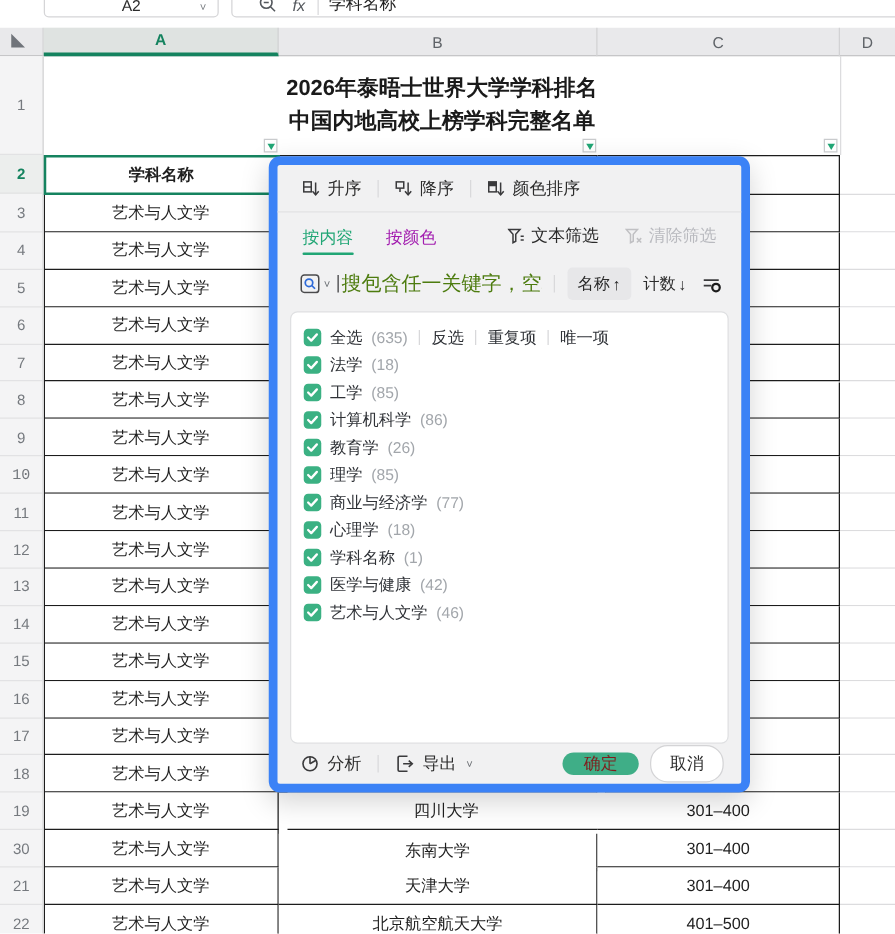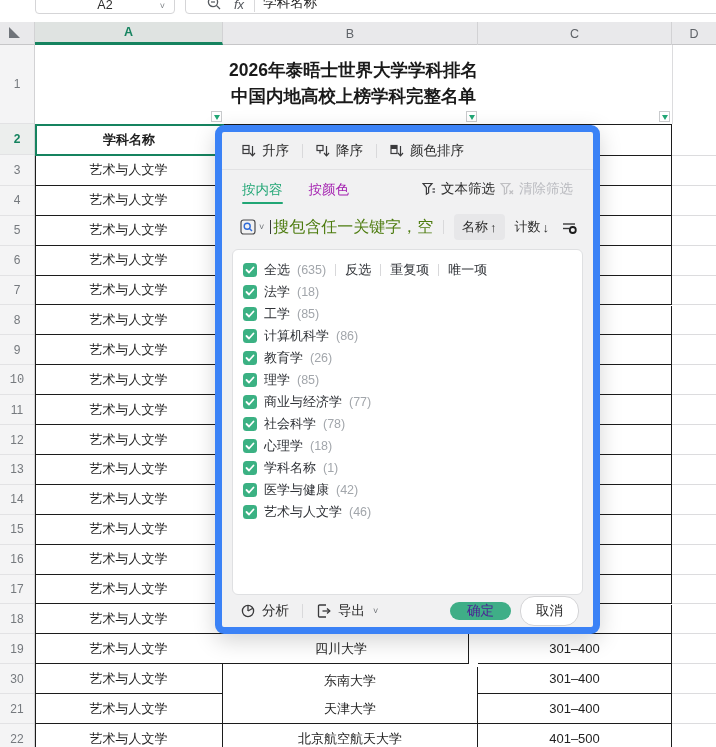--- a/index.html
+++ b/index.html
@@ -63,21 +63,21 @@
            z-index:20; display:flex; flex-direction:column; }
   .sort-row { height:38px; flex:none; display:flex; align-items:center; padding:0 20px;
               border-bottom:1px solid #e2e2e4; }
   .sort-item { display:flex; align-items:center; gap:6px; font-size:13.5px; color:#2b2b2b; cursor:default; }
   .vsep { width:1px; height:14px; background:#d9d9db; margin:0 13px; }
   .tabs-row { height:37px; flex:none; display:flex; align-items:center; padding:0 20px; }
   .tab { font-size:13.5px; color:#a21caf; margin-right:26px; position:relative; padding:10px 0 8px; }
   .tab.active { color:var(--accent); }
   .tab.active::after { content:''; position:absolute; left:0; right:0; bottom:3px; height:2px;
                        background:var(--accent); border-radius:1px; }
-  .tabs-right { margin-left:auto; display:flex; align-items:center; gap:5px; }
+  .tabs-right { margin-left:auto; display:flex; align-items:center; gap:21px; }
   .tool { display:flex; align-items:center; gap:5px; font-size:13.5px; color:#2b2b2b; }
   .tool.disabled { color:#b9babf; }
   .search-row { height:40px; flex:none; display:flex; align-items:center; padding:0 16px 0 18px; }
   .search-chev { font-size:9px; color:#6a6e73; margin:0 6px 0 3px; }
   .cursorbar { width:1px; height:14px; background:#3a3a3c; margin-right:2px; }
   .placeholder { flex:1; font-size:16px; color:#4d7c0f; white-space:nowrap; overflow:hidden; }
   .chip { background:#e7e7e9; border-radius:4px; padding:4px 8px; font-size:13px; color:#2b2b2b;
           display:flex; align-items:center; gap:2px; margin:0 10px 0 0; }
   .countsort { font-size:13px; color:#2b2b2b; display:flex; align-items:center; gap:2px; margin-right:12px; }
   .list-box { margin:2px 10px 0 10px; height:346px; background:#fff; border:1px solid #dfe0e2;
@@ -85,21 +85,21 @@
   .f-item { display:flex; align-items:center; height:22px; gap:7px; font-size:13px; color:#2f3237; }
   .f-item .count { color:#a2a6ab; font-size:12.5px; }
   .f-item .lsep { width:1px; height:12px; background:#d8d8da; margin:0 2px; }
   .cbx { width:14px; height:14px; flex:none; background:var(--checkbox); border-radius:3.5px;
          display:flex; align-items:center; justify-content:center; }
   .cbx svg { display:block; }
   .bottom-row { flex:1; display:flex; align-items:center; padding:0 14px 0 18px; }
   .foot-item { display:flex; align-items:center; gap:6px; font-size:13.5px; color:#2b2b2b; }
   .foot-chev { font-size:9px; color:#6a6e73; margin-left:2px; }
   .foot-right { margin-left:auto; display:flex; align-items:center; gap:9px; }
-  .btn-ok { background:var(--okbtn); color:#4c1d95; border:none; border-radius:14px; padding:0 17px;
+  .btn-ok { background:var(--okbtn); color:#7f1d1d; border:none; border-radius:14px; padding:0 17px;
             font-size:13.5px; font-family:inherit; }
   .btn-cancel { background:#fff; color:#2b2b2b; border:1px solid #d4d4d6; border-radius:14px;
                 padding:5px 15px; font-size:13.5px; font-family:inherit; }
   .icon14 { width:14px; height:14px; flex:none; }
   .icon16 { width:16px; height:16px; flex:none; }
 </style>
 </head>
 <body>
 
 <div id="app">
@@ -277,21 +277,21 @@
 
   <div>
     <div class="cell bdark ca" style="left: 35px; top: 604.5px; width: 188px; height: 29.9px; position: absolute;">艺术与人文学</div>
     <div class="cell bdark cb" style="left: 223px; top: 604.5px; width: 255px; height: 29.9px; position: absolute;"></div>
     <div class="cell bdark cc" style="left: 478px; top: 604.5px; width: 194px; height: 29.9px; position: absolute;"></div>
     <div class="cell blight cd" style="left: 672px; top: 604.5px; width: 44px; height: 29.9px; position: absolute;"></div>
   </div>
 
   <div>
     <div class="cell bdark ca" style="left: 35px; top: 634.4px; width: 188px; height: 29.9px; position: absolute;">艺术与人文学</div>
-    <div class="cell bdark cb" style="left: 214px; top: 634.4px; width: 255px; height: 29.9px; position: absolute;">四川大学</div>
+    <div class="cell bdark cb" style="left: 230px; top: 634.4px; width: 255px; height: 29.9px; position: absolute;">四川大学</div>
     <div class="cell bdark cc" style="left: 478px; top: 634.4px; width: 194px; height: 29.9px; position: absolute;">301–400</div>
     <div class="cell blight cd" style="left: 672px; top: 634.4px; width: 44px; height: 29.9px; position: absolute;"></div>
   </div>
 
   <div>
     <div class="cell bdark ca" style="left: 35px; top: 664.3px; width: 188px; height: 29.9px; position: absolute;">艺术与人文学</div>
     <div class="cell bdark cb" style="left: 223px; top: 667px; width: 255px; height: 29.9px; position: absolute;">东南大学</div>
     <div class="cell bdark cc" style="left: 478px; top: 664.3px; width: 194px; height: 29.9px; position: absolute;">301–400</div>
     <div class="cell blight cd" style="left: 672px; top: 664.3px; width: 44px; height: 29.9px; position: absolute;"></div>
   </div>
@@ -478,29 +478,20 @@
   <div class="f-item">
     <span class="cbx">
       <svg width="10" height="10" viewBox="0 0 10 10">
                 <polyline points="1.5,5 4,7.5 8.5,2.5" fill="none" stroke="#fff" stroke-width="1.8" stroke-linecap="round" stroke-linejoin="round"></polyline>
               </svg>
     </span>
     <span class="flabel">商业与经济学</span>
     <span class="count">(77)</span>
   </div>
 
-  <div class="f-item">
-    <span class="cbx">
-      <svg width="10" height="10" viewBox="0 0 10 10">
-                <polyline points="1.5,5 4,7.5 8.5,2.5" fill="none" stroke="#fff" stroke-width="1.8" stroke-linecap="round" stroke-linejoin="round"></polyline>
-              </svg>
-    </span>
-    <span class="flabel">社会科学</span>
-    <span class="count">(78)</span>
-  </div>
 
 
   <div class="f-item">
     <span class="cbx">
       <svg width="10" height="10" viewBox="0 0 10 10">
                 <polyline points="1.5,5 4,7.5 8.5,2.5" fill="none" stroke="#fff" stroke-width="1.8" stroke-linecap="round" stroke-linejoin="round"></polyline>
               </svg>
     </span>
     <span class="flabel">心理学</span>
     <span class="count">(18)</span>

